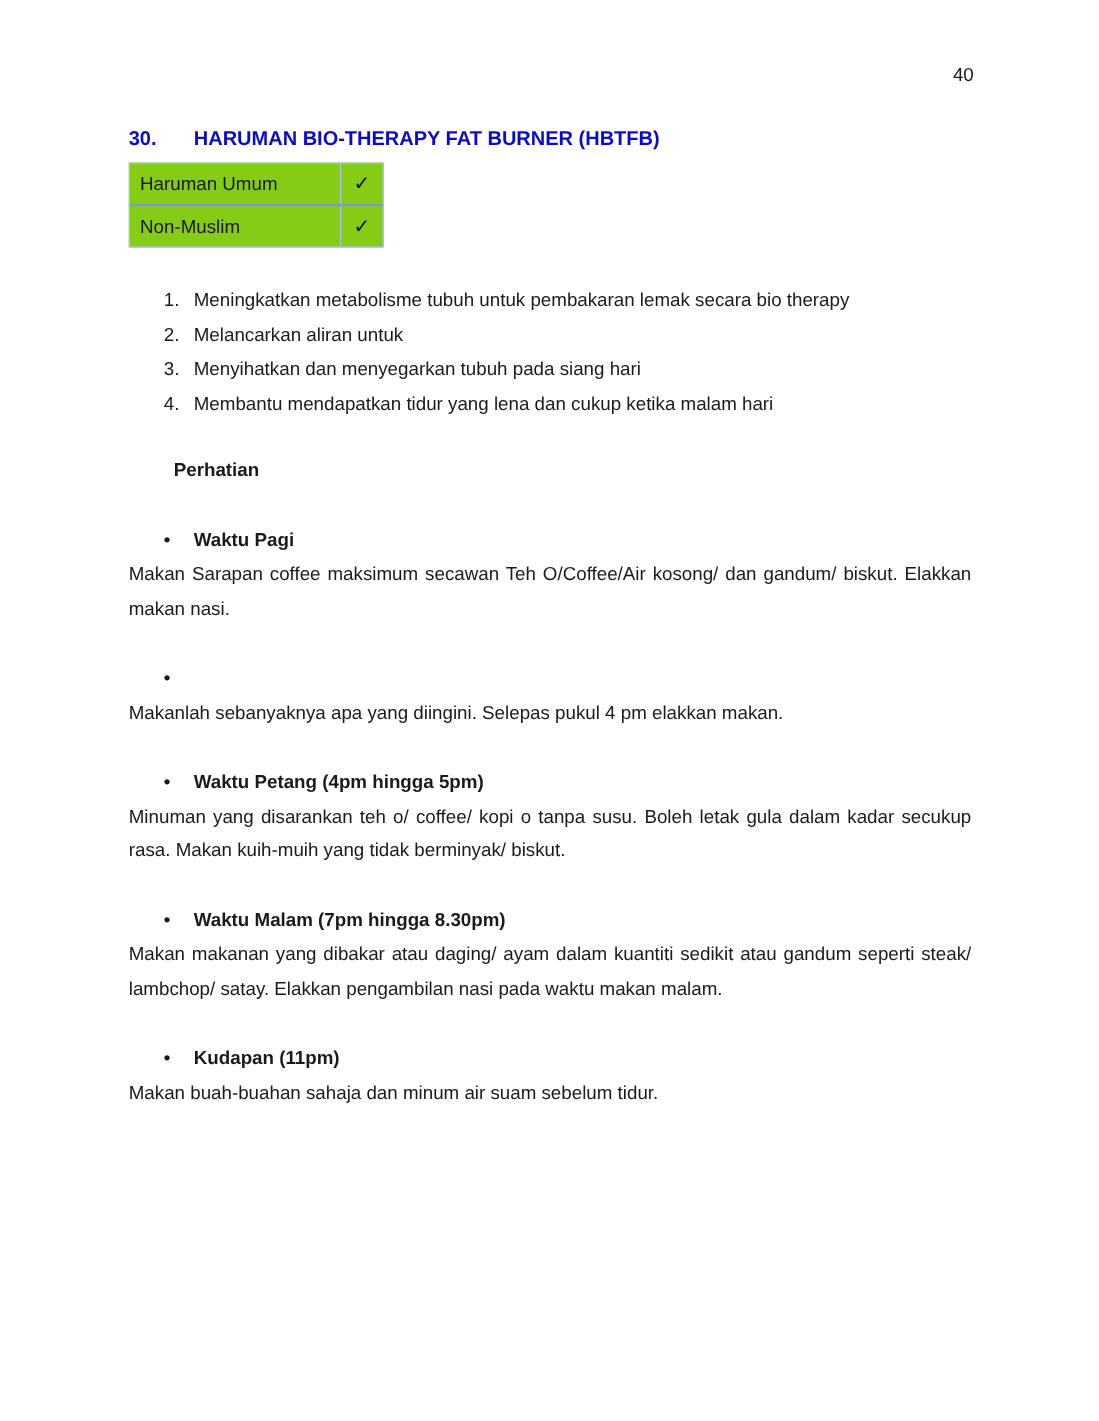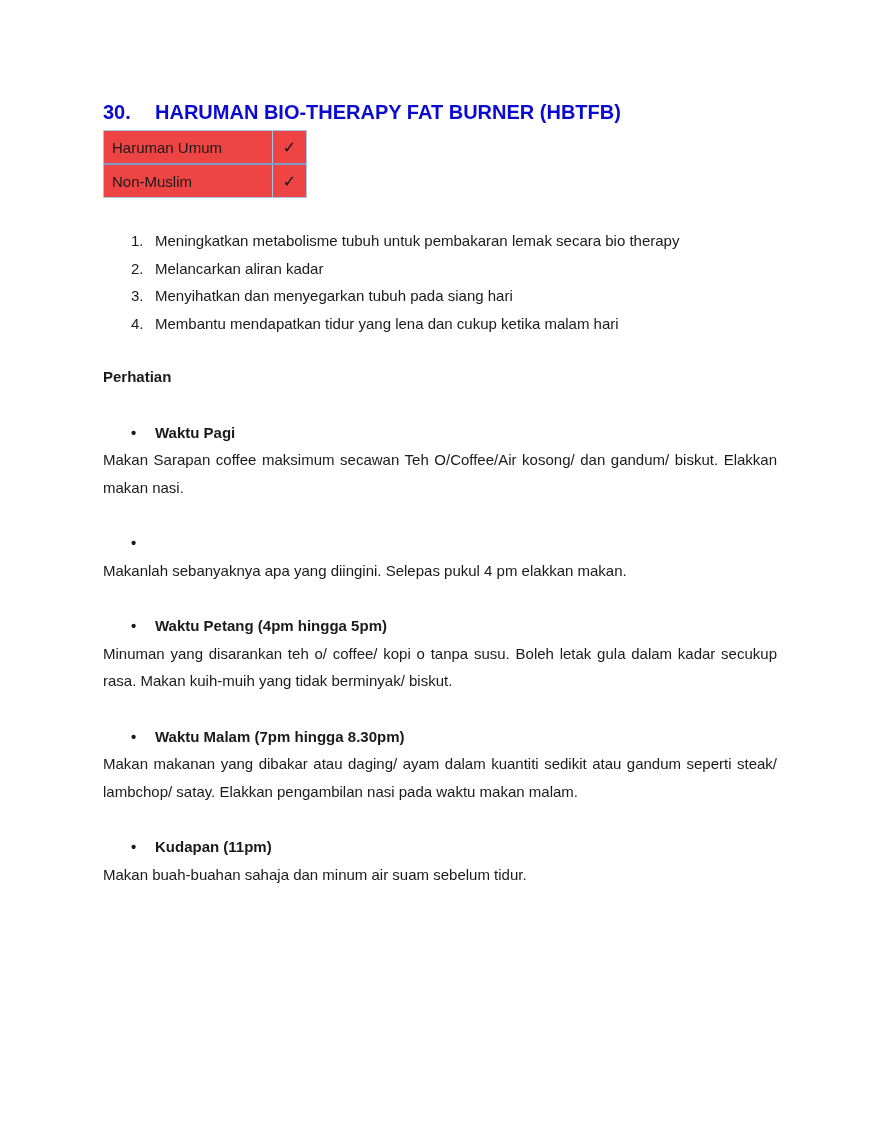--- a/index.html
+++ b/index.html
@@ -29,34 +29,34 @@
   .content {
     position: absolute;
     top: 0;
     left: 103px;
     width: 674px;
   }
   .doc-heading {
     margin-top: 102px;
     display: flex;
     font-weight: bold;
-    font-size: 20px;
+    font-size: 16px;
     color: #0b0bd0;
     line-height: 20px;
   }
   .doc-heading .h-num {
     width: 52px;
     flex: 0 0 52px;
   }
   .check-table {
     margin-top: 8px;
     width: 202px;
     border: 1px solid #a8c3e4;
     border-collapse: collapse;
-    background: #ef4444;
+    background: #84cc16;
   }
   .check-table .t-row {
     display: flex;
     height: 32px;
     align-items: center;
   }
   .check-table .t-row.first {
     border-bottom: 2px solid #7e9cc9;
   }
   .check-table .t-label {
@@ -88,20 +88,21 @@
   .num-item .n-num {
     flex: 0 0 24px;
     margin-left: 28px;
   }
   .perhatian {
     margin-top: 26px;
     line-height: 27.5px;
   }
   .perhatian .p-title {
     font-weight: bold;
+    margin-left: 36px;
   }
   .perhatian .p-body {
     text-align: justify;
   }
   .section {
     margin-top: 28px;
     line-height: 27.5px;
   }
   .section .s-title {
     display: flex;
@@ -114,20 +115,21 @@
   }
   .section .s-body {
     text-align: justify;
   }
 </style>
 </head>
 <body>
 
 <div class="page">
 
+  <div class="page-number">40</div>
 
   <div class="content">
 
     <div class="doc-heading">
       <span class="h-num">30.</span>
       <span class="h-title">HARUMAN BIO-THERAPY FAT BURNER (HBTFB)</span>
     </div>
 
     <div class="check-table">
       <div class="t-row first">
@@ -141,21 +143,21 @@
     </div>
 
     <div class="khasiat">
       <div class="num-list">
         <div class="num-item">
           <span class="n-num">1.</span>
           <span class="n-text">Meningkatkan metabolisme tubuh untuk pembakaran lemak secara bio therapy</span>
         </div>
         <div class="num-item">
           <span class="n-num">2.</span>
-          <span class="n-text">Melancarkan aliran kadar</span>
+          <span class="n-text">Melancarkan aliran untuk</span>
         </div>
         <div class="num-item">
           <span class="n-num">3.</span>
           <span class="n-text">Menyihatkan dan menyegarkan tubuh pada siang hari</span>
         </div>
         <div class="num-item">
           <span class="n-num">4.</span>
           <span class="n-text">Membantu mendapatkan tidur yang lena dan cukup ketika malam hari</span>
         </div>
       </div>

